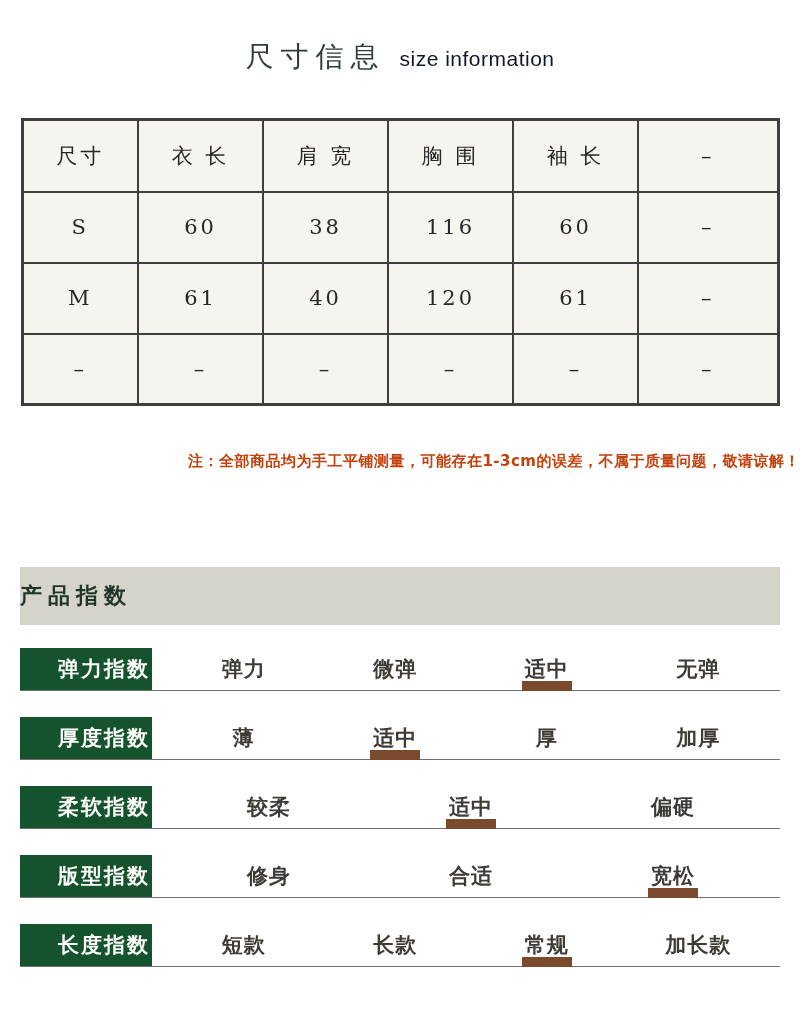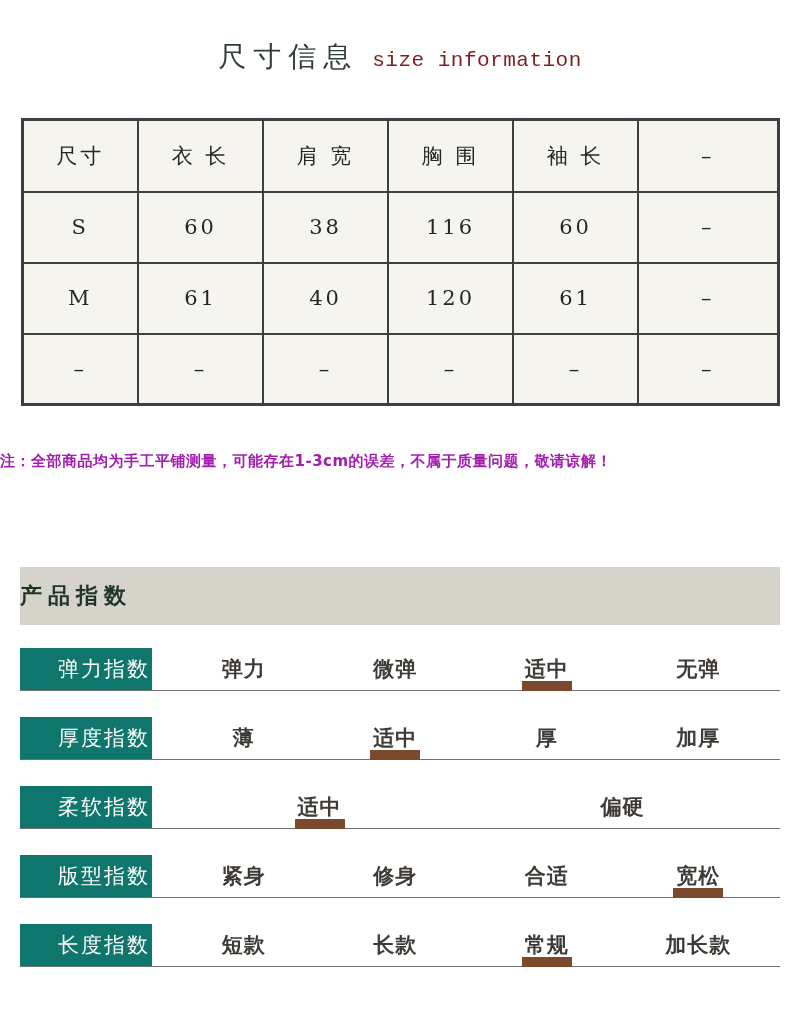--- a/index.html
+++ b/index.html
@@ -9,22 +9,22 @@
   
   .title-row{
     padding-top:38px;
     display:flex; justify-content:center; align-items:baseline; gap:14px;
   }
   .title-cn{
     font-family:Liberation Serif, serif;
     font-size:28px; color:#2f3d37; letter-spacing:7px; font-weight:500;
   }
   .title-en{
-    font-family:Liberation Mono, monospace;
-    font-size:21px; color:#7f1d1d; letter-spacing:0.5px;
+    font-family:Liberation Sans, sans-serif;
+    font-size:21px; color:#0f172a; letter-spacing:0.5px;
   }
 
   
   table.size-table{
     margin:42px auto 16px; width:756px;
     border-collapse:collapse; table-layout:fixed;
     background:#f5f4ee;
     border:3px solid #3e3e3e;
   }
   .size-table th, .size-table td{
@@ -38,22 +38,22 @@
   }
   .size-table th{ height:72px; }
   .size-table td{ height:71px; }
   .col-size{ width:116px; }
   .col-mid{ width:125px; }
   .col-last{ width:140px; }
 
   
   .note{
     margin-top:46px;
-    text-align:left;
-    font-size:15px; font-weight:bold; color:#a21caf;
+    text-align:right;
+    font-size:15px; font-weight:bold; color:#c2410c;
     letter-spacing:0.5px;
   }
 
   
   .index-bar{
     margin:96px 20px 0;
     height:58px; background:#d5d3ca;
     display:flex; align-items:center;
   }
   .index-bar-title{
@@ -62,23 +62,23 @@
   .index-row{
     margin:26px 20px 0;
     height:43px;
     display:flex; align-items:stretch;
     border-bottom:1px solid #707070;
     position:relative;
   }
   .index-row.first{ margin-top:23px; }
   .index-chip{
     width:132px; flex:0 0 132px;
-    background:#0f766e; color:#fdfdfa;
+    background:#14532d; color:#fdfdfa;
     display:flex; align-items:center; justify-content:center;
-    font-size:21px; font-weight:normal; letter-spacing:2px;padding-left:36px;
+    font-size:21px; font-weight:bold; letter-spacing:2px;padding-left:36px;
   }
   .index-opts{
     flex:1; display:flex;
     padding-left:16px; padding-right:6px;font-family:Liberation Mono, monospace;
   }
   .opt{
     flex:1; position:relative;
     display:flex; align-items:center; justify-content:center;
     font-size:21px; font-weight:bold; color:#3e3a36;
     letter-spacing:1px;
@@ -174,32 +174,32 @@
         <span class="hl"></span>
       </div>
     <div class="opt">厚</div>
     <div class="opt">加厚</div>
   </div>
 </div>
 
 <div class="index-row">
   <div class="index-chip">柔软指数</div>
   <div class="index-opts">
+    <div class="opt">较柔</div>
     <div class="opt">
         <span>适中</span>
         <span class="hl"></span>
       </div>
     <div class="opt">偏硬</div>
   </div>
 </div>
 
 <div class="index-row">
   <div class="index-chip">版型指数</div>
   <div class="index-opts">
-    <div class="opt">紧身</div>
     <div class="opt">修身</div>
     <div class="opt">合适</div>
     <div class="opt">
         <span>宽松</span>
         <span class="hl"></span>
       </div>
   </div>
 </div>
 
 <div class="index-row">

